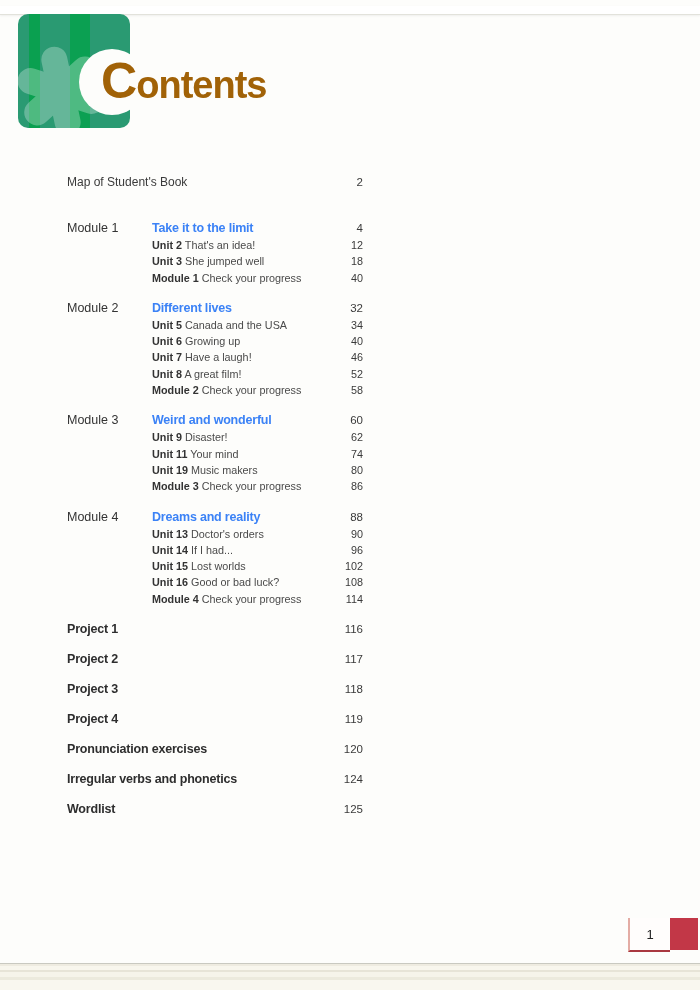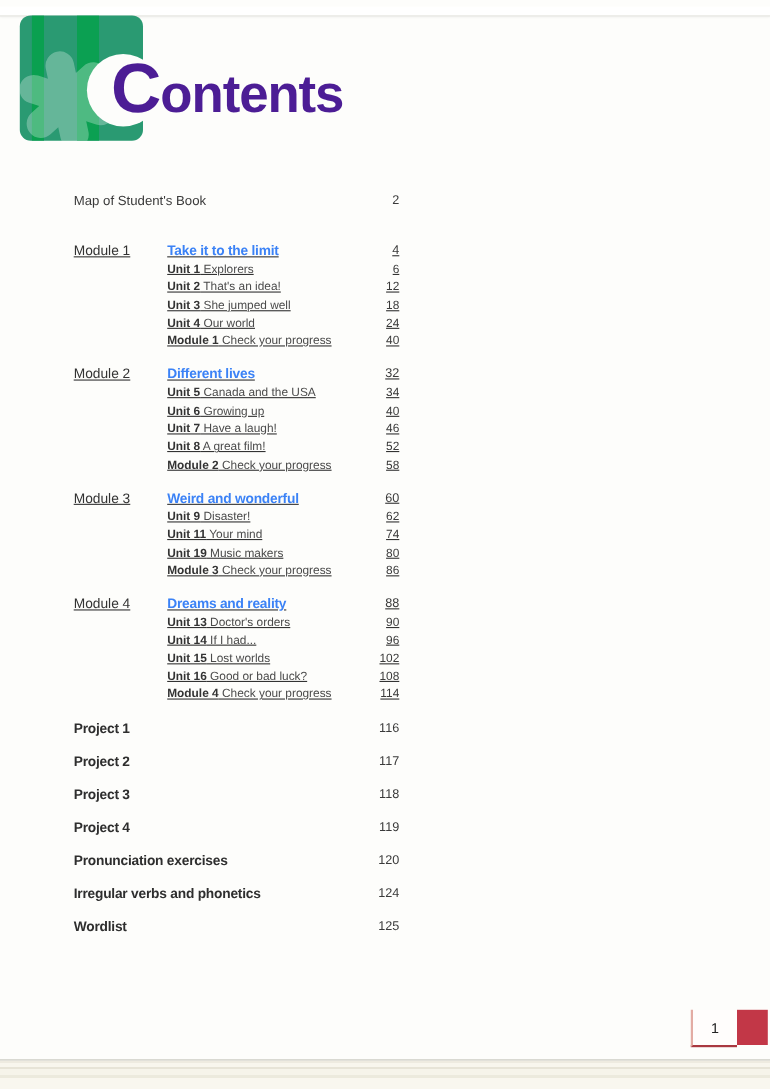--- a/index.html
+++ b/index.html
@@ -34,33 +34,33 @@
   .stripe{position:absolute;top:0;height:100%;background:#0aa050;}
   .stripe.s1{left:11px;width:11px;}
   .stripe.s2{left:52px;width:20px;opacity:.95;}
   .asterisk{position:absolute;left:-12px;top:22px;opacity:.28;}
   .notch{
     position:absolute;left:61px;top:35px;width:66px;height:66px;
     background:#fdfdfb;border-radius:50%;
   }
   .contents-title{
     position:absolute;left:101px;top:58px;margin:0;
-    font-size:48px;line-height:46px;font-weight:bold;
-    letter-spacing:-1px;color:#4c1d95;
+    font-size:38px;line-height:46px;font-weight:bold;
+    letter-spacing:-1px;color:#a16207;
   }
   .contents-title::first-letter{font-size:1.32em;}
 
   
   .toc{position:absolute;left:67px;top:174px;width:296px;}
   .row{display:flex;align-items:flex-end;}
   .page-num{width:40px;flex-shrink:0;text-align:right;font-size:11.5px;color:#3a3a3a;}
   .map-row{font-size:12px;line-height:16px;margin-bottom:30px;color:#3a3a3a;}
   .map-row .map-label{flex:1;}
 
-  .module{margin-bottom:14px;text-decoration:underline;}
+  .module{margin-bottom:14px;}
   .module-head{font-size:12.5px;line-height:17px;}
   .module-label{width:85px;flex-shrink:0;font-weight:500;color:#333;}
   .module-title{flex:1;font-weight:700;letter-spacing:-.2px;color:#3b82f6;}
   .unit-row{font-size:10.8px;line-height:16.3px;padding-left:85px;}
   .unit-text{flex:1;color:#4a4a4a;}
   .unit-label{font-weight:700;color:#333;}
   .unit-row .page-num{font-size:10.8px;}
 
   .section-row{font-size:12.5px;line-height:17px;margin-bottom:13px;}
   .section-label{flex:1;font-weight:600;letter-spacing:-.2px;color:#2e2e2e;}
@@ -101,34 +101,26 @@
       <span class="page-num">2</span>
     </div>
     <div id="toc-modules">
         <div class="module">
           <div class="row module-head">
             <span class="module-label">Module 1</span>
             <span class="module-title">Take it to the limit</span>
             <span class="page-num">4</span>
           </div>
           <div class="row unit-row">
-            <span class="unit-text"><span class="unit-label">Unit 1</span> Explorers</span>
-            <span class="page-num">6</span>
-          </div>
-          <div class="row unit-row">
             <span class="unit-text"><span class="unit-label">Unit 2</span> That's an idea!</span>
             <span class="page-num">12</span>
           </div>
           <div class="row unit-row">
             <span class="unit-text"><span class="unit-label">Unit 3</span> She jumped well</span>
             <span class="page-num">18</span>
-          </div>
-          <div class="row unit-row">
-            <span class="unit-text"><span class="unit-label">Unit 4</span> Our world</span>
-            <span class="page-num">24</span>
           </div>
           <div class="row unit-row">
             <span class="unit-text"><span class="unit-label">Module 1</span> Check your progress</span>
             <span class="page-num">40</span>
           </div>
         </div>
         <div class="module">
           <div class="row module-head">
             <span class="module-label">Module 2</span>
             <span class="module-title">Different lives</span>

